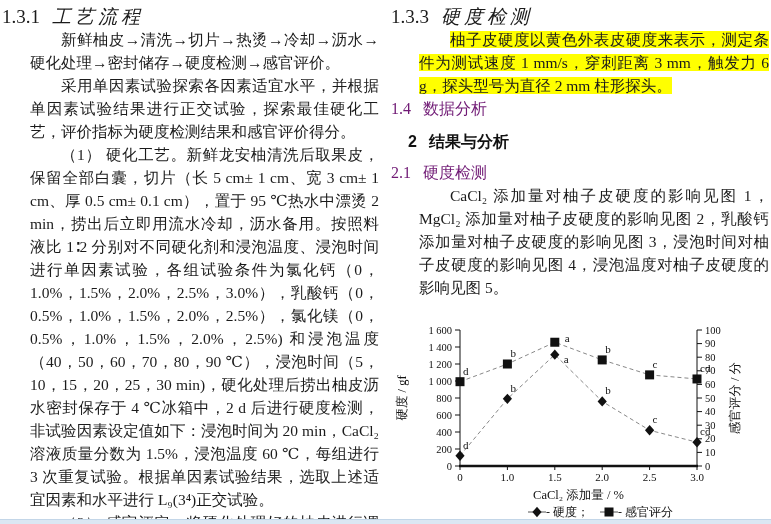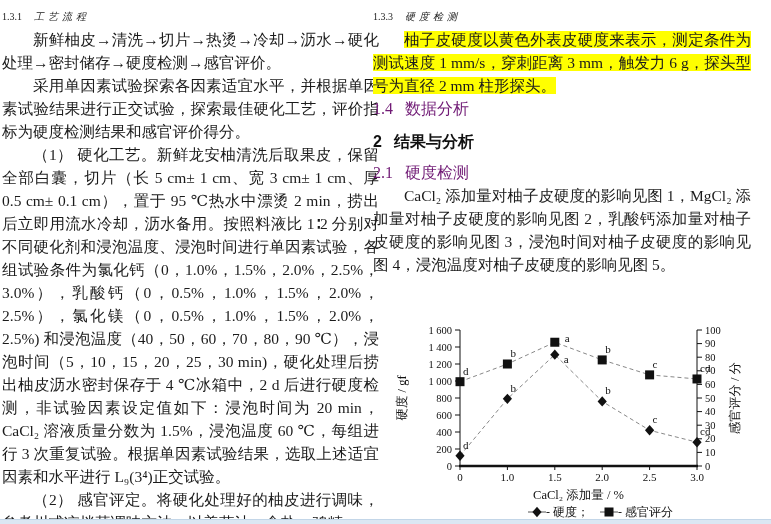--- a/index.html
+++ b/index.html
@@ -1,27 +1,27 @@
 <!DOCTYPE html>
 <html><head>
 <meta charset="utf-8">
 <style>
   html,body{margin:0;padding:0;background:#fff;}
   .page{position:relative;width:771px;height:524px;background:#ffffff;overflow:hidden;
         font-family:"Liberation Serif","DejaVu Serif",serif;color:#1b1b1b;}
   .col{position:absolute;top:5px;font-size:15.5px;line-height:23px;text-align:justify;}
   .col-left{left:2px;width:377px;}
-  .col-right{left:373px;width:378px;}
+  .col-right{left:391px;width:378px;}
   p{margin:0;}
-  .indent{text-indent:2em;}
-  h3{margin:0;font-size:10px;font-weight:normal;line-height:23px;}
+  .indent{text-indent:2em;margin-left:28px;}
+  h3{margin:0;font-size:19px;font-weight:normal;line-height:23px;}
   h3 .num{margin-right:12px;}
   h3.kaiti .t{font-style:italic;letter-spacing:4px;}
   h3.blue{color:#701a75;font-size:16px;}
-  h3.bold{margin:10px 0 8px;font-family:"Liberation Sans","DejaVu Sans",sans-serif;
+  h3.bold{margin:10px 17px 8px;font-family:"Liberation Sans","DejaVu Sans",sans-serif;
           font-weight:bold;color:#111;font-size:16px;}
   .hl{background:#ffff00;}
   figure.chart{position:absolute;left:391px;top:322px;width:379px;height:202px;margin:0;}
   svg text{font-family:"Liberation Serif","DejaVu Serif",serif;fill:#111;}
   .win-edge{position:absolute;left:0;bottom:0;width:771px;height:5px;
             background:#dbe7f3;border-top:1px solid #c3d6e8;box-sizing:border-box;}
 </style>
 </head>
 <body>
 

